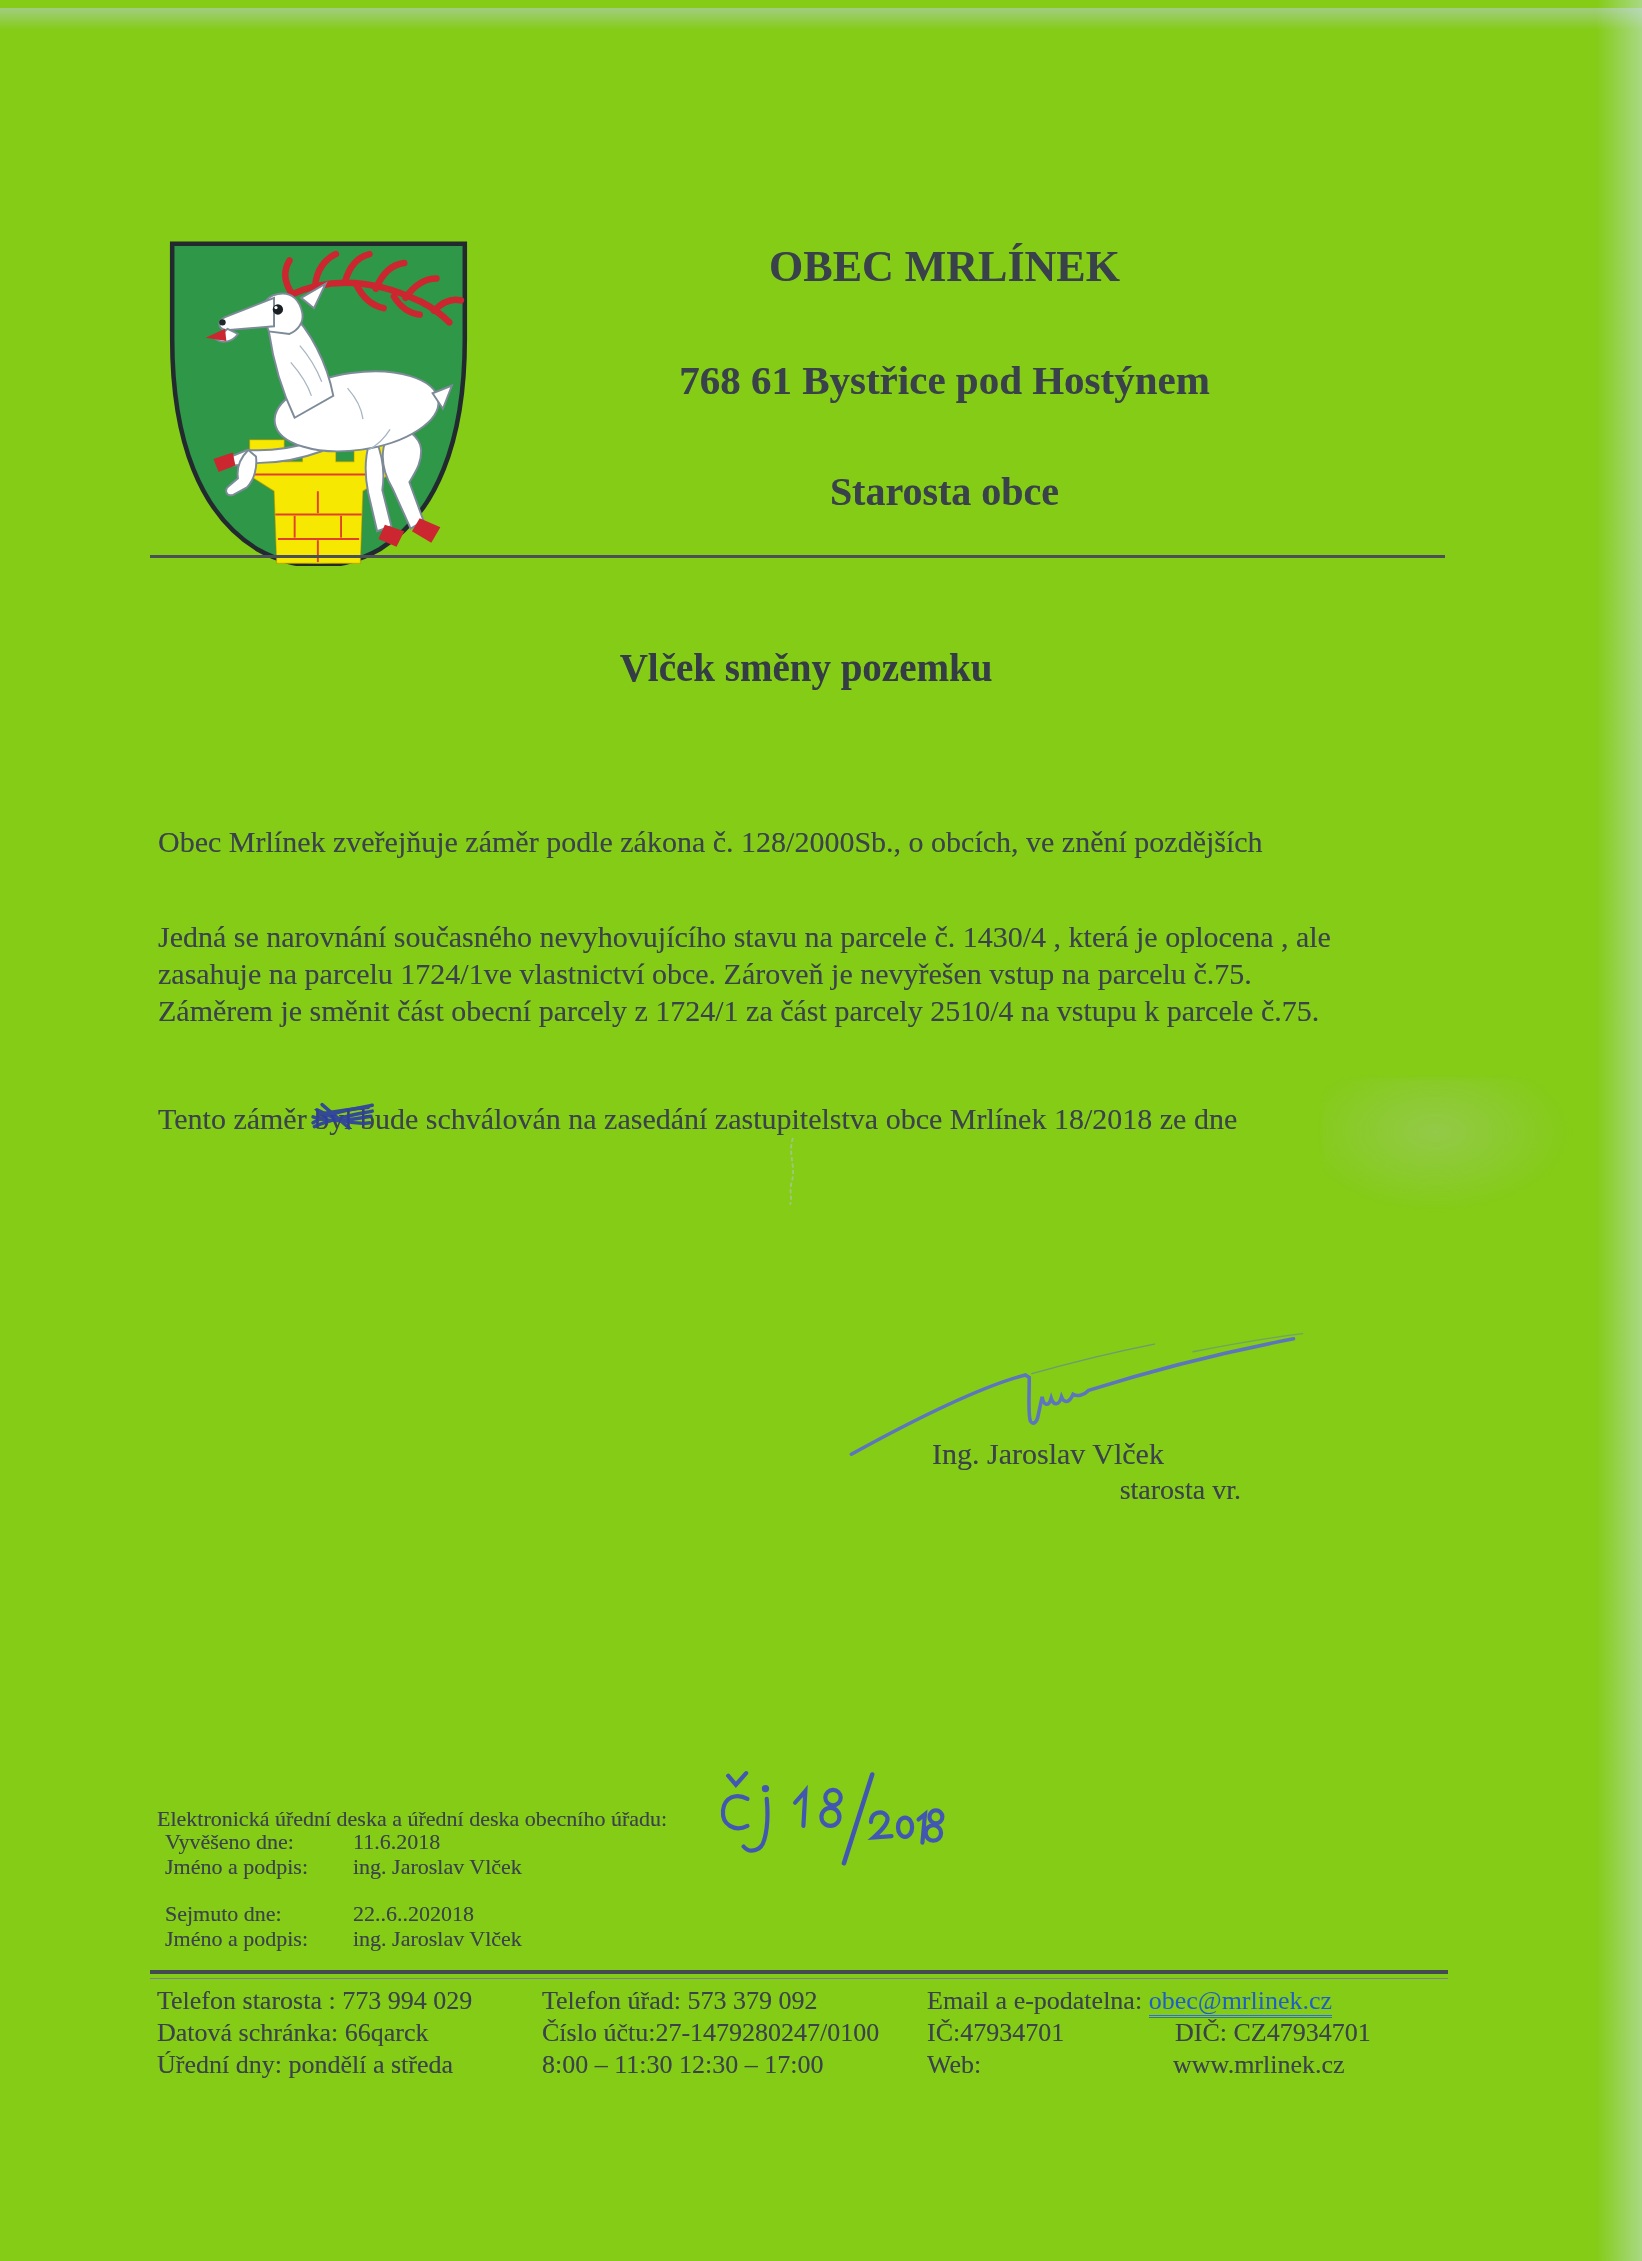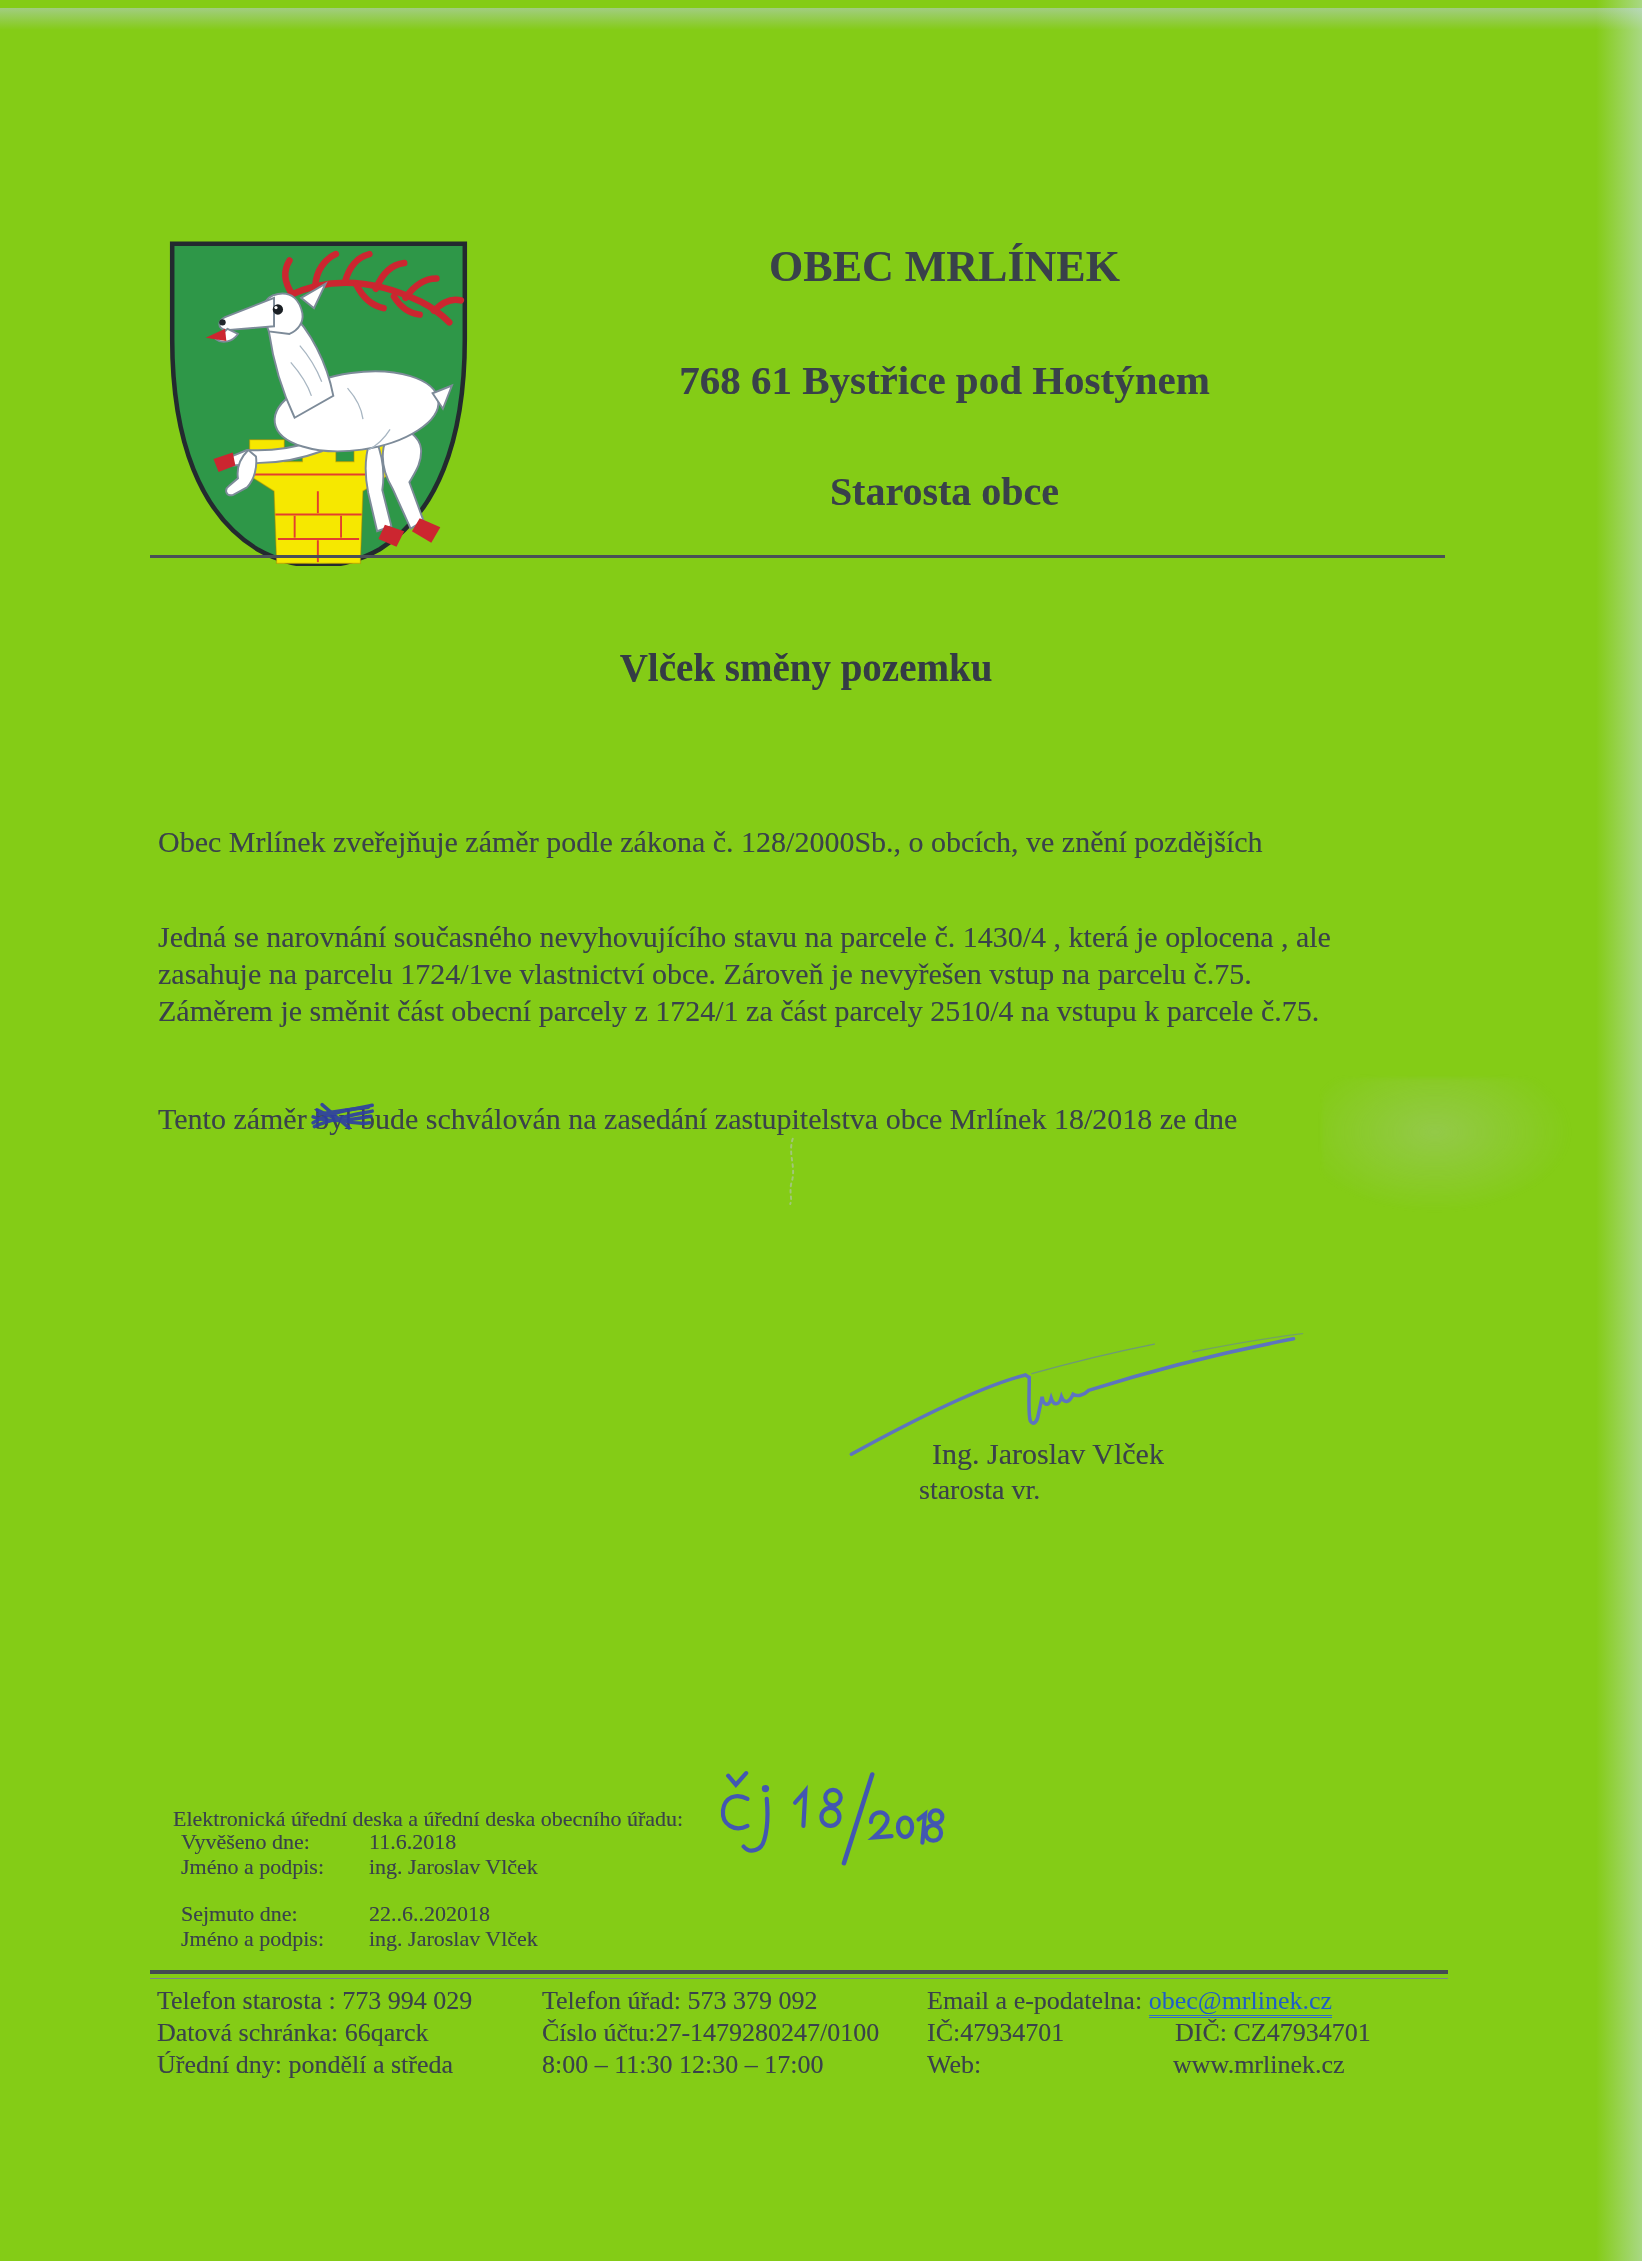--- a/index.html
+++ b/index.html
@@ -44,24 +44,24 @@
   .p2{left:158px;top:918px;}
   .p3{left:158px;top:1100px;}
 
   .struck-wrap{position:relative;display:inline-block;}
   .struck-word{color:#3a4352;}
   .scribble{position:absolute;left:-5.2px;top:-2.6px;pointer-events:none;}
 
   
   .sig-svg{left:832px;top:1322px;width:477px;height:142px;}
   .sig-name{left:887px;top:1437px;width:322px;text-align:center;font-size:30px;line-height:34px;}
-  .sig-role{left:919px;top:1474px;width:322px;text-align:left;font-size:28px;line-height:32px;}
-
-  
-  .post{font-size:22px;line-height:26px;margin-left:16px;}
+  .sig-role{left:919px;top:1474px;width:322px;text-align:right;font-size:28px;line-height:32px;}
+
+  
+  .post{font-size:22px;line-height:26px;}
   .post .lbl{position:absolute;left:165px;white-space:nowrap;}
   .post .val{position:absolute;left:353px;white-space:nowrap;}
   .post-head{left:157px;top:1806px;}
   .row-vyv{top:1829px;}
   .row-jm1{top:1854px;}
   .row-sej{top:1901px;}
   .row-jm2{top:1926px;}
   .post-row{left:0;width:100%;height:26px;}
 
   

